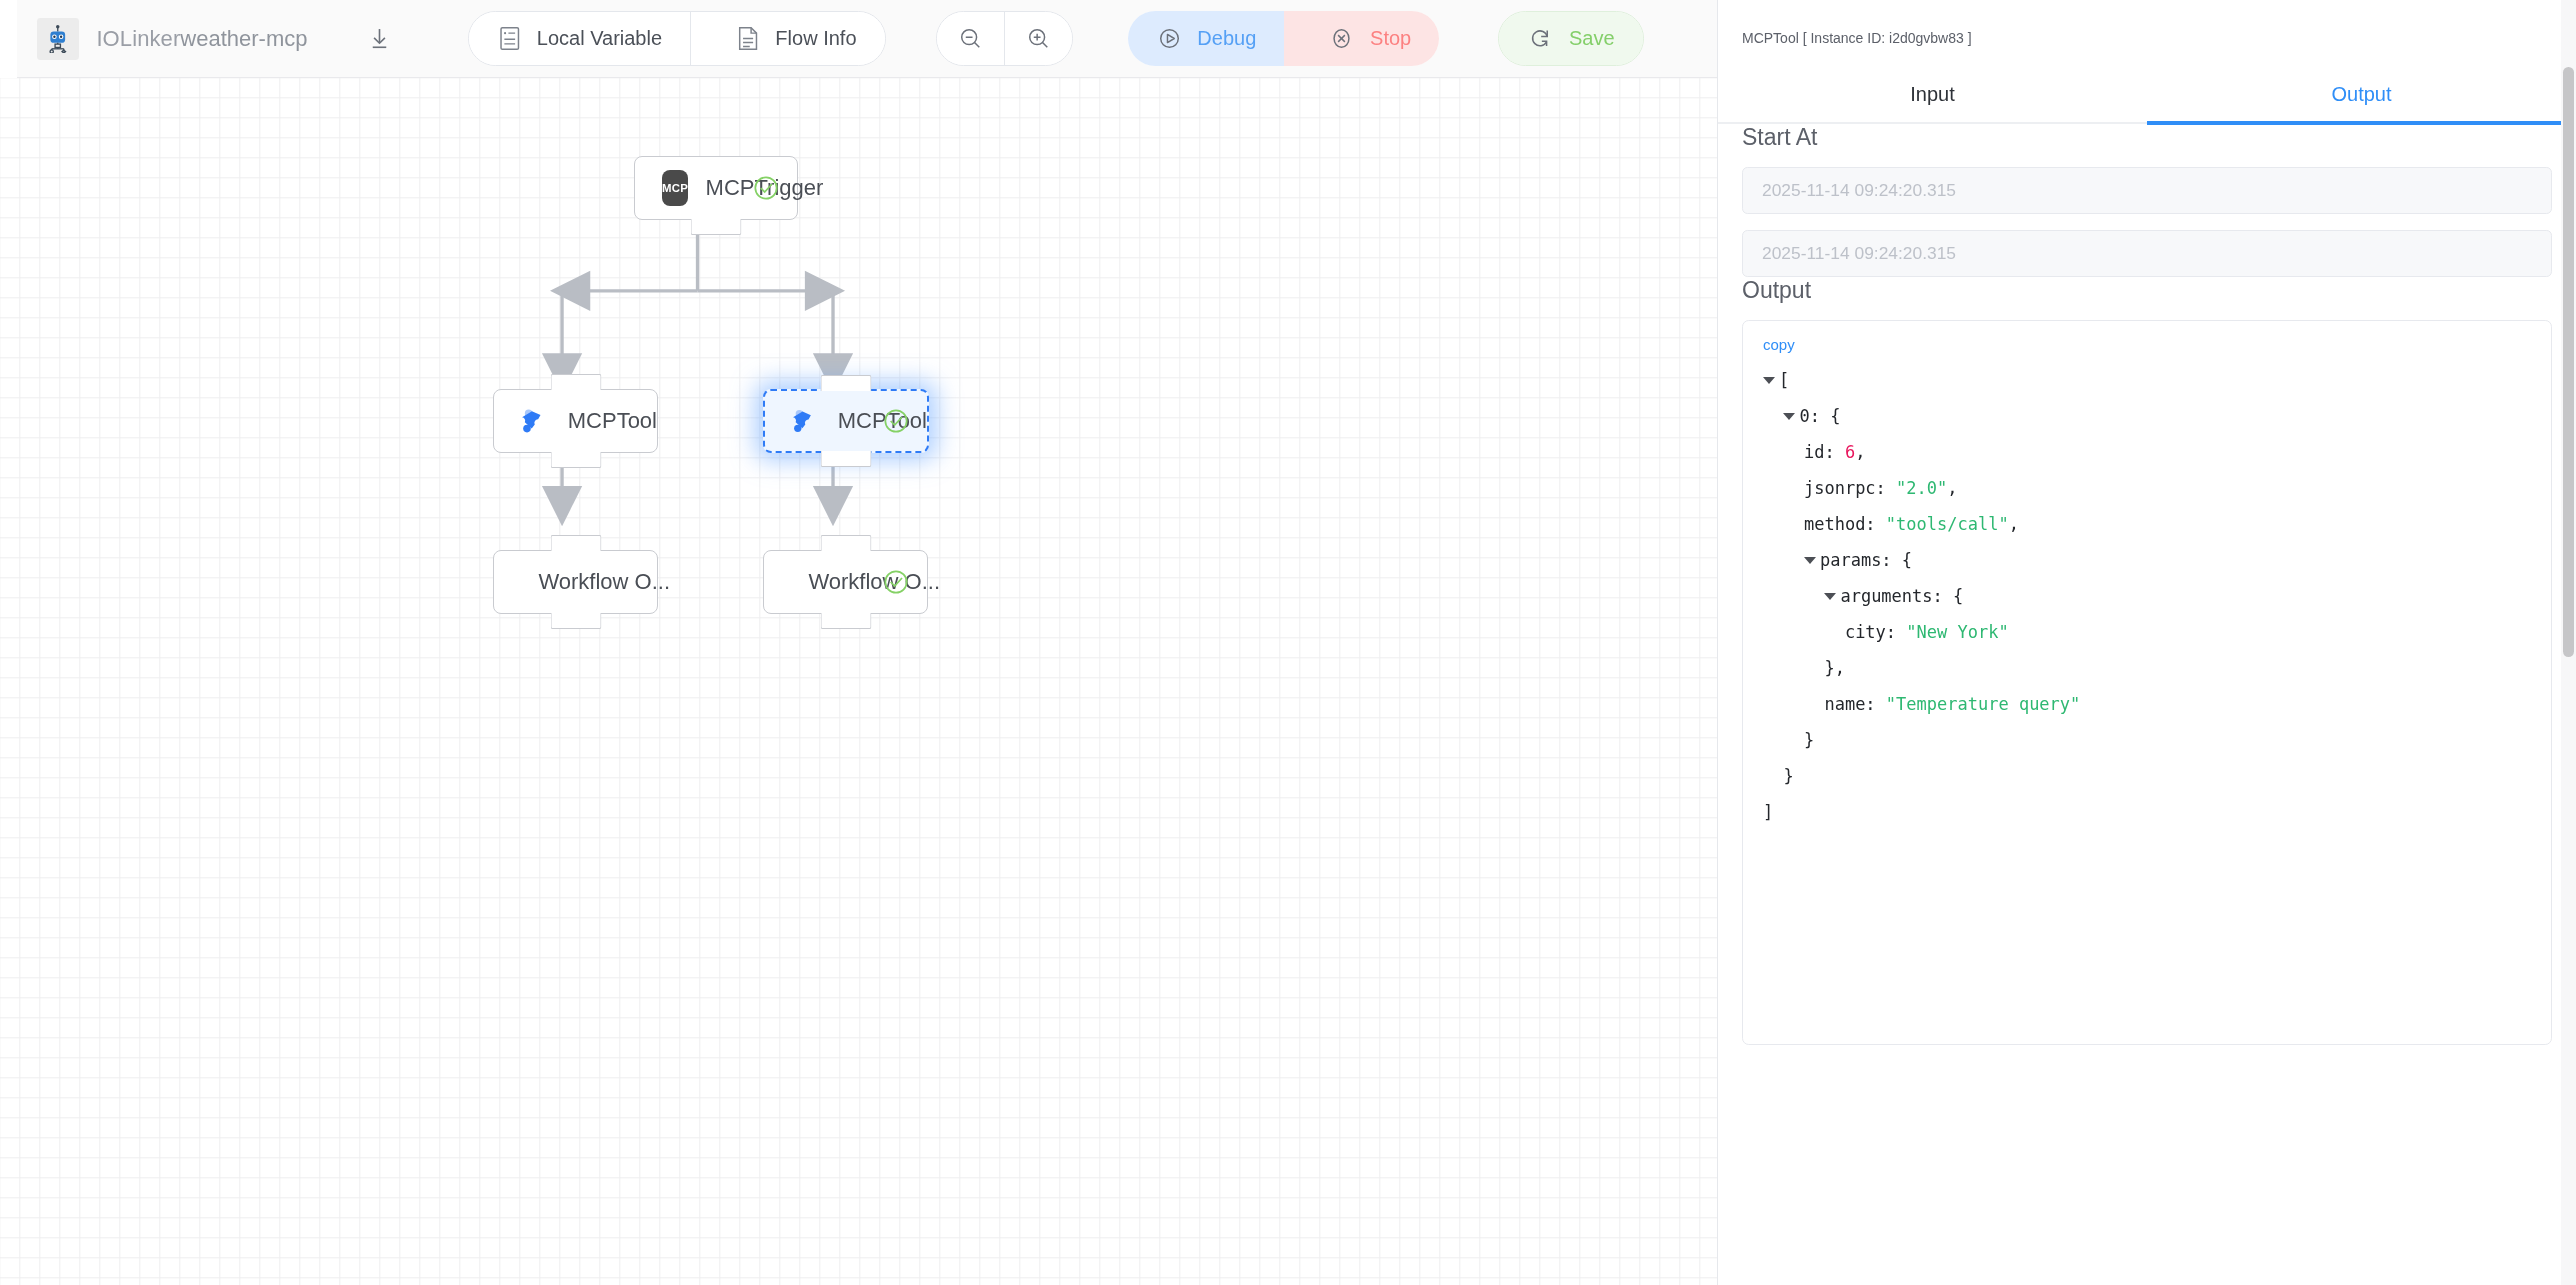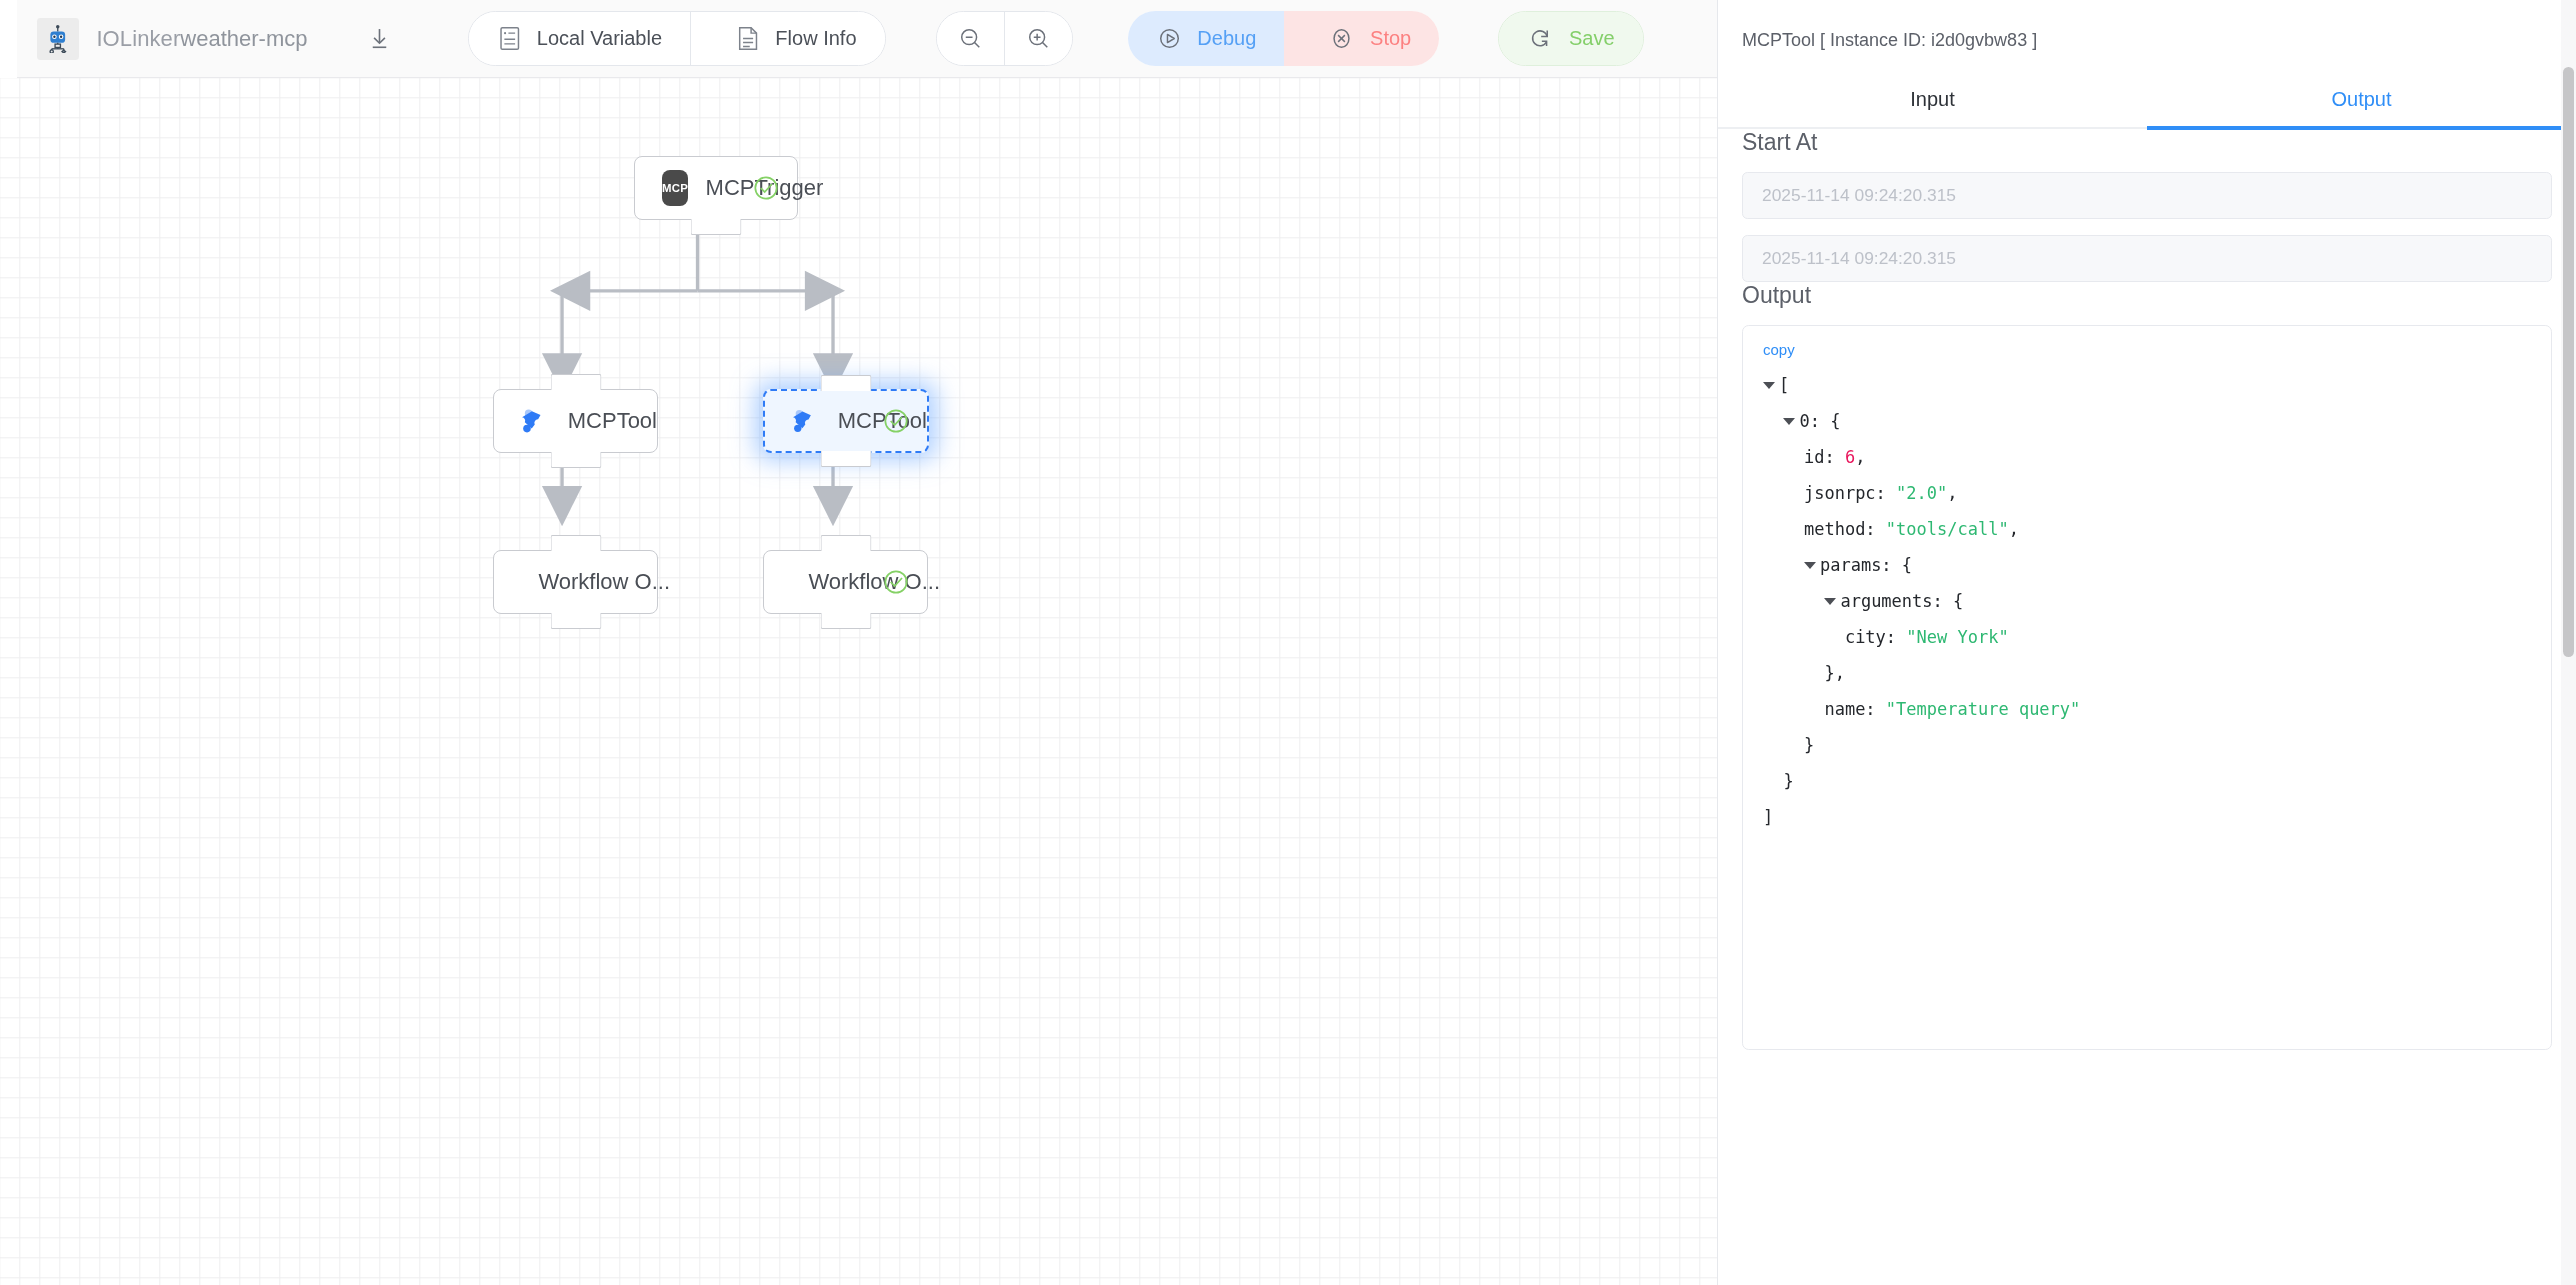--- a/index.html
+++ b/index.html
@@ -121,21 +121,21 @@
   .panel {
     position: absolute; top: 0; right: 0;
     width: 859px; height: 1285px;
     background: #ffffff;
     border-left: 1.3px solid #e6e8ec;
     z-index: 40;
     overflow: hidden;
   }
   .panel-title {
     padding: 29.5px 0 0 24px;
-    font-size: 18px; color: #5c6069;
+    font-size: 14px; color: #5c6069;
   }
   .tabs {
     margin-top: 28px;
     display: flex; width: 100%;
     border-bottom: 2.7px solid #edeff2;
     position: relative;
   }
   .tab {
     flex: 1; text-align: center; padding: 9.4px 0 16px;
     font-size: 20px; color: #2e3238; cursor: pointer;

